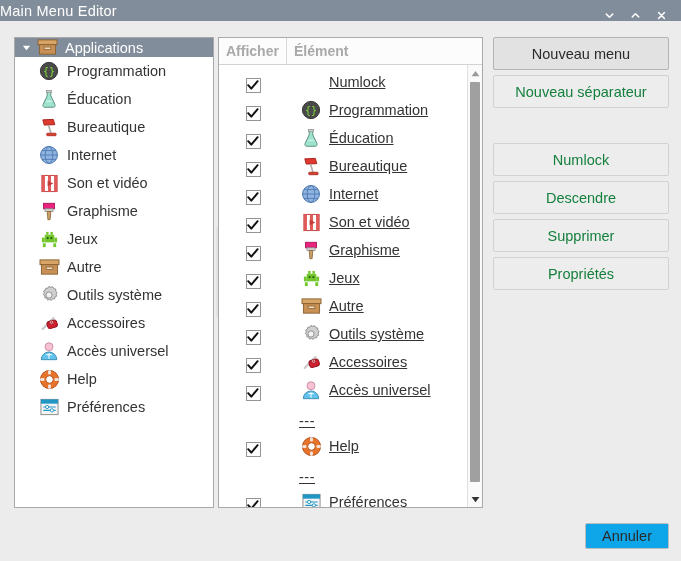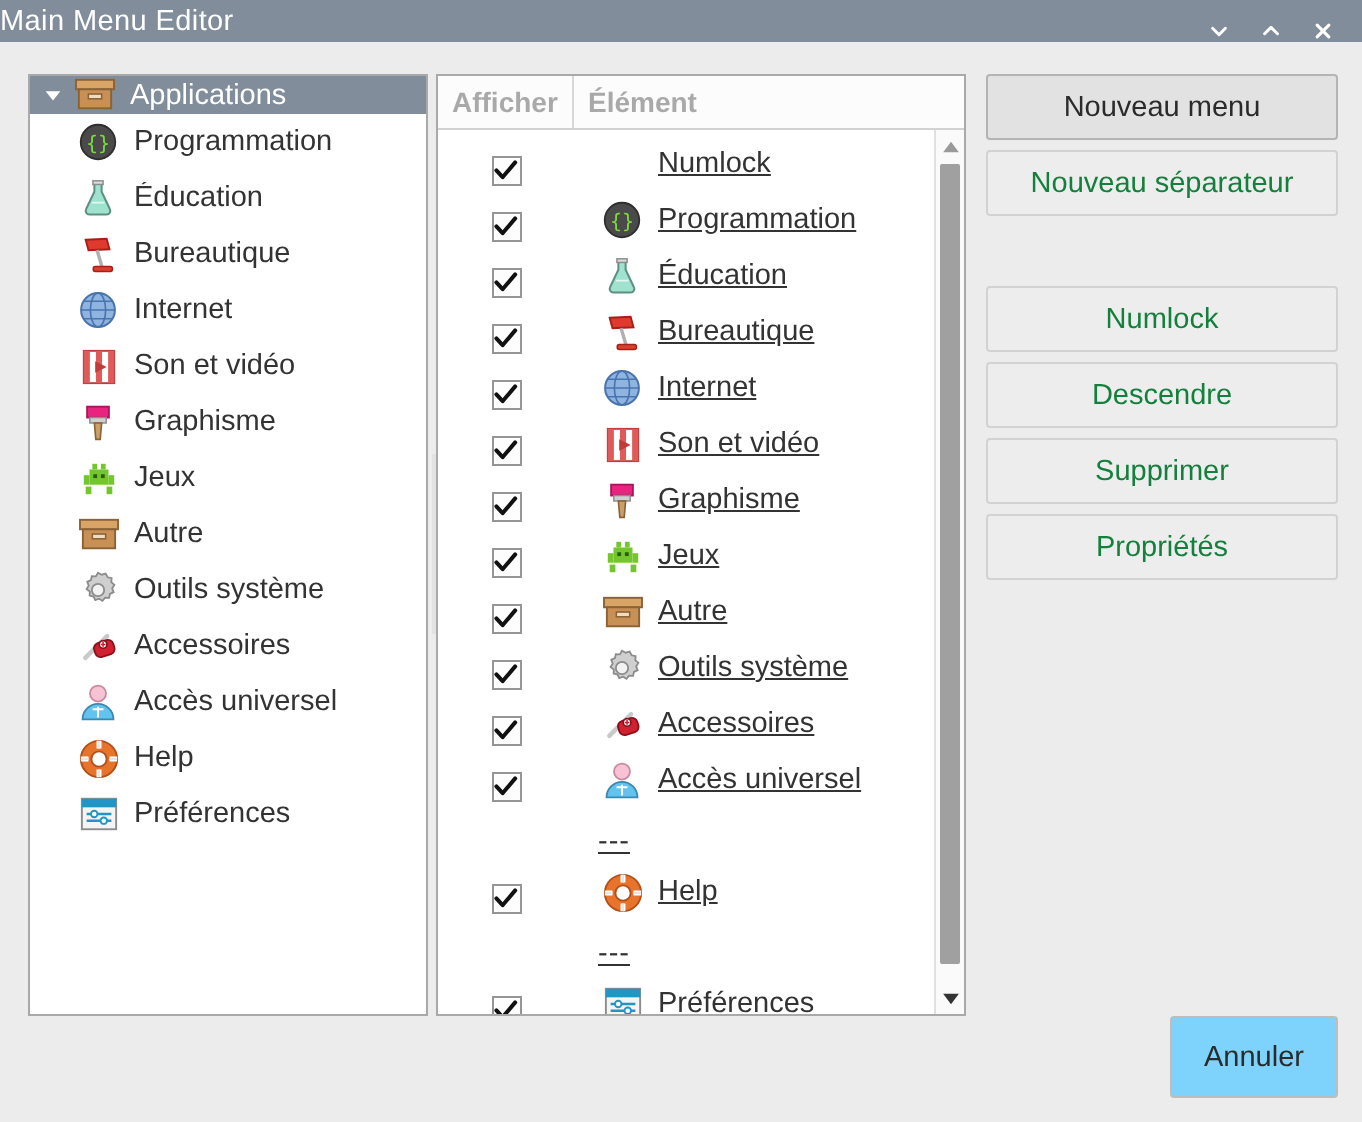--- a/index.html
+++ b/index.html
@@ -252,24 +252,24 @@
 
   
   #bottom-bar {
     position: absolute;
     right: 12px; bottom: 12px;
     display: flex;
     gap: 8px;
   }
   .bbtn {
     width: 84px;
-    height: 41px;
+    height: 26px;
     font-size: 14.5px;
     font-family: "Liberation Sans", sans-serif;
-    background: #7dd3fc;
+    background: #0ea5e9;
     border: 1px solid #bdbdbd;
     border-radius: 2px;
     color: #2b2b2b;
     cursor: default;
   }
 </style>
 </head>
 <body>
 
 <div id="window">

